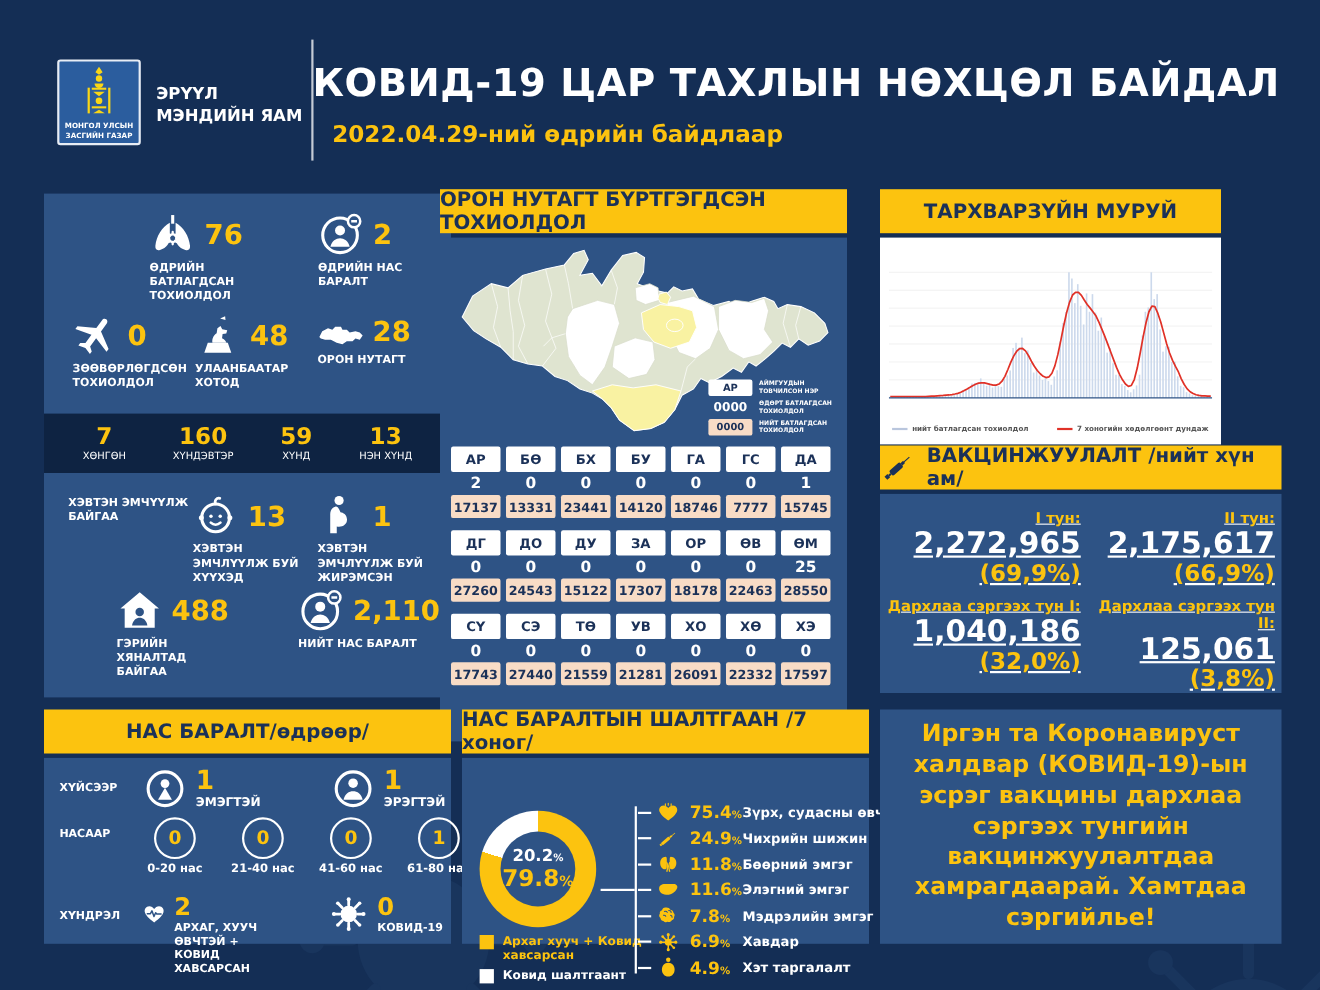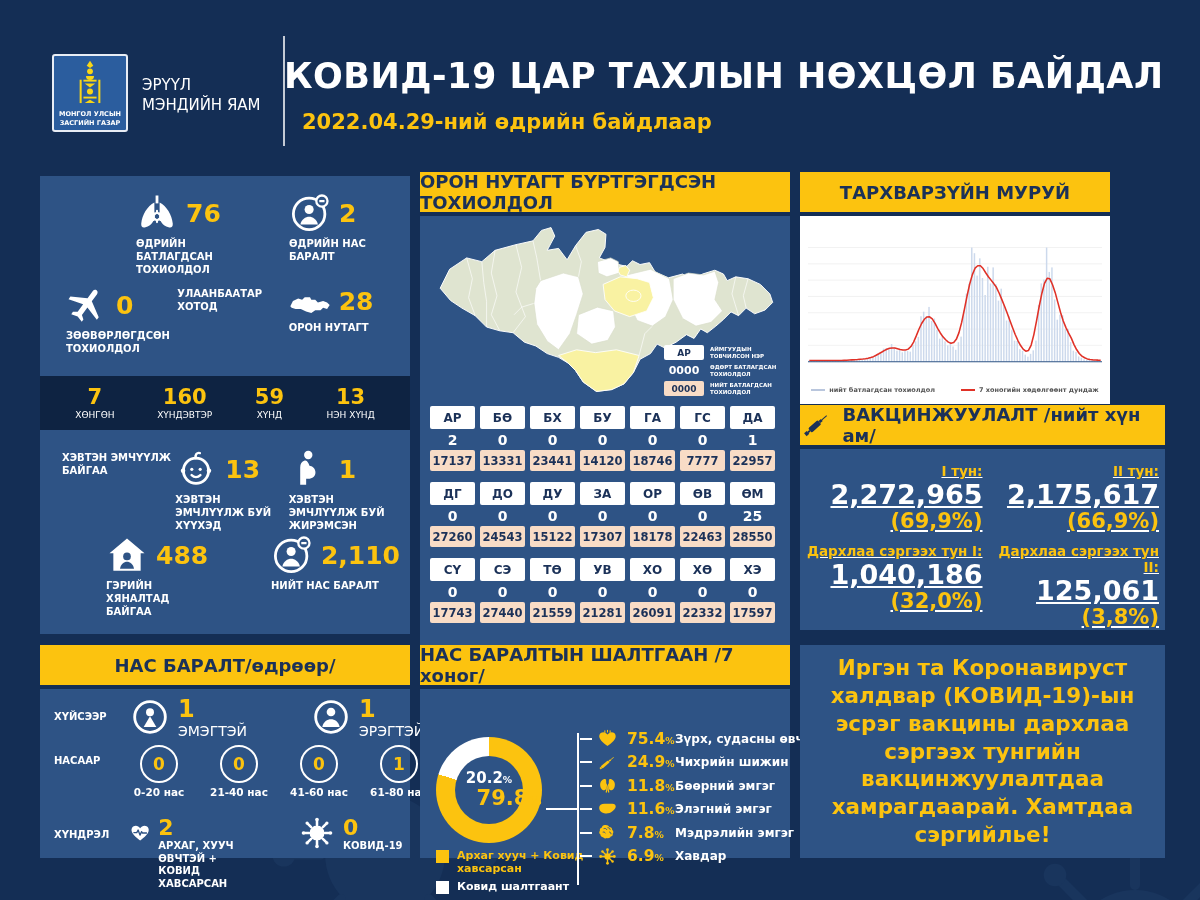--- a/index.html
+++ b/index.html
@@ -6,21 +6,21 @@
   *{box-sizing:border-box;}
   .canvas{position:relative;width:1200px;height:900px;background:#142e55;overflow:hidden;
           font-family:"DejaVu Sans","Liberation Sans",sans-serif;color:#fff;}
   
   .wm{position:absolute;opacity:.6;pointer-events:none;}
   
   .logo-box{position:absolute;left:52px;top:54px;width:76px;height:78px;background:#2b5d9e;
             border:2px solid #e8edf5;border-radius:3px;display:flex;flex-direction:column;
             align-items:center;justify-content:flex-start;padding-top:4px;}
   .logo-text{font-size:6.5px;font-weight:bold;line-height:1.35;text-align:center;color:#fff;margin-top:2px;}
-  .ministry{position:absolute;left:142px;top:76px;font-size:15px;font-weight:normal;line-height:1.3;color:#fff;}
+  .ministry{position:absolute;left:142px;top:76px;font-size:15px;font-weight:bold;line-height:1.3;color:#fff;}
   .hdr-divider{position:absolute;left:283px;top:36px;width:2px;height:110px;background:rgba(255,255,255,.75);}
   .main-title{position:absolute;left:284px;top:56px;font-size:35px;font-weight:bold;color:#fff;letter-spacing:.5px;}
   .sub-title{position:absolute;left:302px;top:110px;font-size:21px;font-weight:bold;color:#fcc30f;}
   
   .panel{position:absolute;}
   .panel-head{height:40px;background:#fcc30f;color:#1b3158;font-weight:bold;font-size:18px;
               display:flex;align-items:center;justify-content:center;gap:10px;}
   .panel-body{background:#2e5385;margin-top:4px;position:relative;}
   
   .stat{display:flex;flex-direction:column;}
@@ -67,36 +67,36 @@
   .d-lbl{color:#fcc30f;font-size:13.5px;font-weight:bold;}
   .d-val{color:#fff;font-size:27px;font-weight:bold;line-height:1.15;}
   .d-pct{color:#fcc30f;font-size:21px;font-weight:bold;line-height:1.1;}
   
   .dd-body{padding:8px 10px 12px 14px;}
   .dd-row{display:flex;align-items:flex-start;}
   .dd-lbl{width:76px;font-size:10px;font-weight:bold;color:#fff;padding-top:14px;flex:0 0 auto;}
   .g-item{display:flex;gap:8px;margin-right:64px;}
   .g-item .ic{width:40px;height:40px;color:#fff;}
   .g-item .num{color:#fcc30f;font-size:24px;font-weight:bold;line-height:1;}
-  .g-item .glb{color:#fff;font-size:14px;font-weight:normal;margin-top:2px;text-align:center;}
+  .g-item .glb{color:#fff;font-size:11px;font-weight:bold;margin-top:2px;text-align:center;}
   .ages{display:flex;gap:22px;padding-top:4px;}
   .age{width:58px;text-align:center;}
   .age-circle{width:38px;height:38px;border:2.5px solid #fff;border-radius:50%;margin:0 auto;
               display:flex;align-items:center;justify-content:center;color:#fcc30f;font-size:17px;font-weight:bold;}
   .age-lbl{color:#fff;font-size:10.5px;font-weight:bold;margin-top:3px;line-height:1.2;}
   .comp-item{display:flex;gap:8px;margin-right:56px;}
   .comp-item .ic{width:36px;height:36px;color:#fff;}
   .comp-item .num{color:#fcc30f;font-size:22px;font-weight:bold;}
   .comp-lbl{color:#fff;font-size:10px;font-weight:bold;line-height:1.25;max-width:150px;}
   
   .donut{position:absolute;left:16px;top:48px;width:106px;height:106px;border-radius:50%;}
   .donut-hole{position:absolute;left:19px;top:19px;width:68px;height:68px;border-radius:50%;background:#2e5385;
               display:flex;flex-direction:column;align-items:center;justify-content:center;}
   .dc-top{color:#fff;font-size:15px;font-weight:bold;line-height:1.05;}
-  .dc-bot{color:#fcc30f;font-size:21px;font-weight:bold;line-height:1.05;padding-left:40px;}
+  .dc-bot{color:#fcc30f;font-size:21px;font-weight:bold;line-height:1.05;}
   .dc-sign{font-size:.62em;}
   .causes-legend{position:absolute;left:16px;top:160px;}
   .cl-row{display:flex;gap:8px;margin-bottom:5px;align-items:flex-start;}
   .cl-sq{width:13px;height:13px;flex:0 0 auto;margin-top:1px;}
   .cl-txt{font-size:11px;font-weight:bold;line-height:1.2;max-width:130px;}
   .bracket{position:absolute;left:157px;top:44px;width:2px;height:152px;background:#fff;}
   .bracket-link{position:absolute;left:126px;top:119px;width:31px;height:2px;background:#fff;}
   .causes-list{position:absolute;left:160px;top:38px;right:6px;}
   .cause-row{display:flex;align-items:center;height:23.5px;}
   .cause-stub{width:12px;height:2px;background:#fff;margin-right:5px;flex:0 0 auto;}
@@ -343,20 +343,26 @@
         <div class="stat">
           <div class="stat-top">
             <svg class="ic">
                 <use href="#sym-plane"></use>
               </svg>
             <span class="num">0</span>
           </div>
           <div class="lbl">ЗӨӨВӨРЛӨГДСӨН ТОХИОЛДОЛ</div>
         </div>
         <div class="stat">
+          <div class="stat-top">
+            <svg class="ic">
+                <use href="#sym-monument"></use>
+              </svg>
+            <span class="num">48</span>
+          </div>
           <div class="lbl">УЛААНБААТАР ХОТОД</div>
         </div>
         <div class="stat">
           <div class="stat-top">
             <svg class="ic" style="height:26px;margin-top:8px">
                 <use href="#sym-mn-map"></use>
               </svg>
             <span class="num">28</span>
           </div>
           <div class="lbl">ОРОН НУТАГТ</div>
@@ -419,21 +425,21 @@
                 <use href="#sym-person-death"></use>
               </svg>
             <span class="num">2,110</span>
           </div>
           <div class="lbl">НИЙТ НАС БАРАЛТ</div>
         </div>
       </div>
     </div>
   </section>
 
-  <section class="panel" style="left:420px;top:172px;width:370px;">
+  <section class="panel" style="left:400px;top:172px;width:370px;">
     <div class="panel-head">
         <span>ОРОН НУТАГТ БҮРТГЭГДСЭН ТОХИОЛДОЛ</span>
       </div>
     <div class="panel-body" style="height:458px;">
       <div class="map-wrap">
         <svg viewBox="0 0 360 190" style="width:354px;height:180px">
           <path fill="#dfe4d0" stroke="#fff" stroke-width="1" d="M6,72 L16,52 34,40 50,44 64,32 86,26 104,22 113,11 123,8 127,17 119,32 131,30 140,42 149,27 160,13 173,10 181,15 180,29 174,40 190,46 203,49 209,43 217,47 227,45 233,55 247,61 262,57 271,63 283,57 296,53 305,57 309,64 318,60 331,62 344,68 354,78 357,87 349,95 338,99 329,93 321,101 313,97 305,105 297,112 288,119 281,115 274,125 266,121 255,129 243,135 235,131 228,141 217,147 210,161 200,173 187,179 171,181 157,171 149,159 141,151 131,145 119,141 107,133 95,129 83,119 69,117 55,113 43,101 29,93 17,85 Z"></path>
           <g stroke="rgba(255,255,255,.85)" stroke-width=".8" fill="none">
             <path d="M34,40 40,62 36,82 43,101"></path>
             <path d="M64,32 60,56 66,80 60,100 69,117"></path>
@@ -504,21 +510,21 @@
                    <div class="p-total">18746</div>
             </div>
             <div class="prov-col">
               <div class="p-code">ГС</div>
                    <div class="p-daily">0</div>
                    <div class="p-total">7777</div>
             </div>
             <div class="prov-col">
               <div class="p-code">ДА</div>
                    <div class="p-daily">1</div>
-                   <div class="p-total">22957</div>
+                   <div class="p-total">15745</div>
             </div>
           </div>
           <div class="prov-group">
             <div class="prov-col">
               <div class="p-code">ДГ</div>
                    <div class="p-daily">0</div>
                    <div class="p-total">27260</div>
             </div>
             <div class="prov-col">
               <div class="p-code">ДО</div>
@@ -898,20 +904,28 @@
     <span class="c-lbl">Мэдрэлийн эмгэг</span>
           </div>
           <div class="cause-row">
             <span class="cause-stub"></span>
     <svg class="ic">
               <use href="#sym-cancer"></use>
             </svg>
     <span class="c-pct">6.9<span class="dc-sign">%</span></span>
     <span class="c-lbl">Хавдар</span>
           </div>
+          <div class="cause-row">
+            <span class="cause-stub"></span>
+    <svg class="ic">
+              <use href="#sym-obesity"></use>
+            </svg>
+    <span class="c-pct">4.9<span class="dc-sign">%</span></span>
+    <span class="c-lbl">Хэт таргалалт</span>
+          </div>
         </div>
     </div>
   </section>
 
   <section class="panel" style="left:800px;top:645px;width:365px;height:213px;">
     <div class="msg-box">
       <div class="msg-text">Иргэн та Коронавируст халдвар (КОВИД-19)-ын эсрэг вакцины дархлаа сэргээх тунгийн вакцинжуулалтдаа хамрагдаарай. Хамтдаа сэргийлье!</div>
     </div>
   </section>
 

